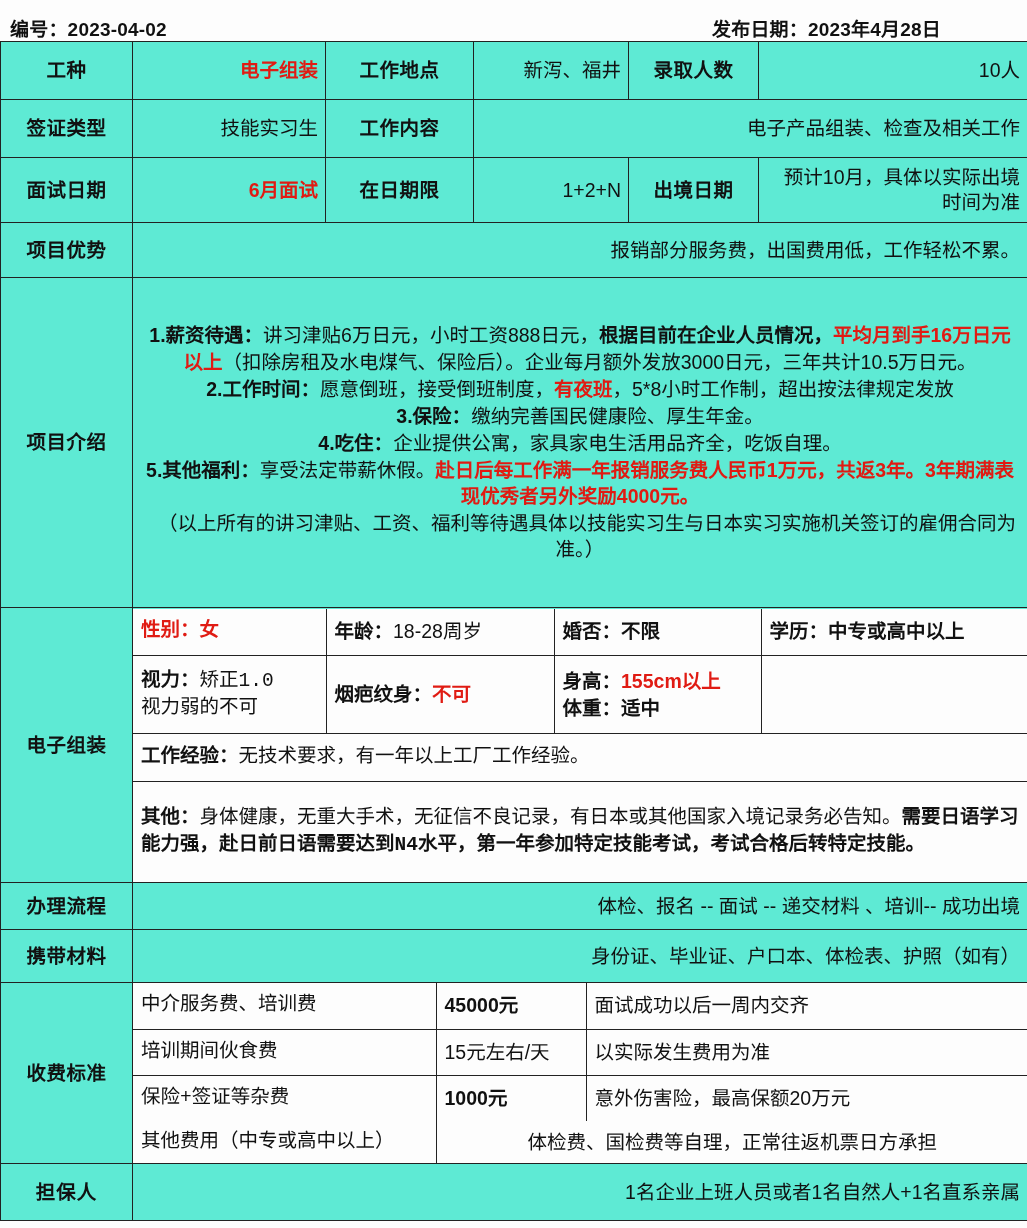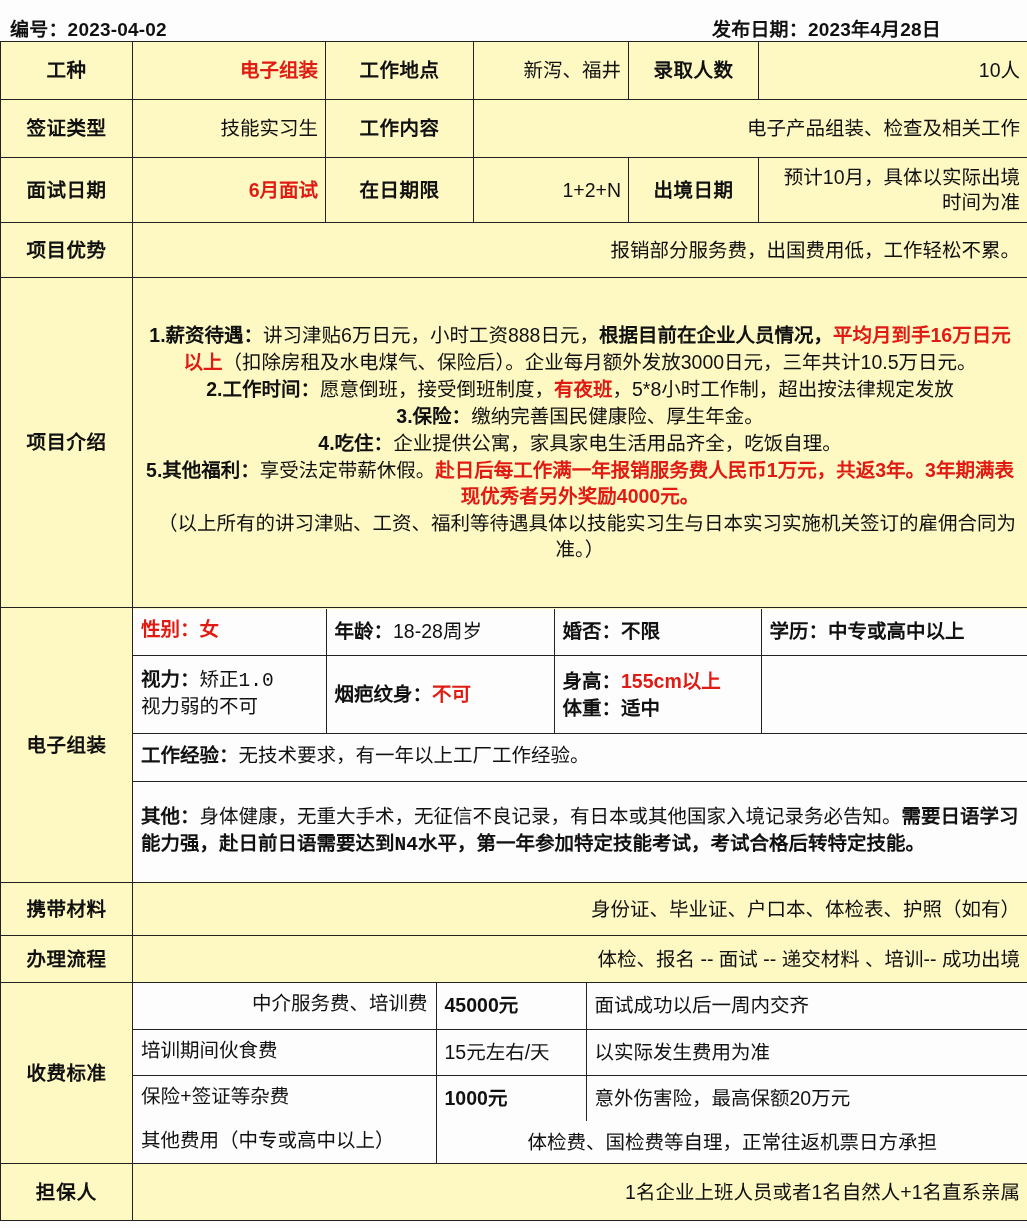--- a/index.html
+++ b/index.html
@@ -42,21 +42,21 @@
     border-collapse: collapse;
     width: 1027px;
     table-layout: fixed;
   }
   table.grid td {
     border: 1.6px solid #222222;
     padding: 4px 7px;
     vertical-align: middle;
     font-size: 19.5px;
     line-height: 1.34;
-    background: #fef9c3;
+    background: #5eead4;
     box-sizing: border-box;
     word-break: break-all;
   }
   .lbl {
     font-weight: bold;
     text-align: center;
     font-size: 20.5px;
     letter-spacing: 0.5px;
   }
   .lbl-row {
@@ -220,41 +220,41 @@
             <td class="noleft noright req-note" colspan="4" style="height:100px;padding:6px 8px">
               <span class="b">其他：</span><span>身体健康，无重大手术，无征信不良记录，有日本或其他国家入境记录务必告知。</span><span class="b">需要日语学习能力强，赴日前日语需要达到N4水平，第一年参加特定技能考试，考试合格后转特定技能。</span>
             </td>
           </tr>
         </tbody>
             </table>
       </td>
     </tr>
 
     <tr>
+      <td class="lbl" style="height:47px">办理流程</td>
+      <td class="val-l" colspan="5" style="padding-left:10px">体检、报名 -- 面试 -- 递交材料 、培训-- 成功出境</td>
+    </tr>
+
+    <tr>
       <td class="lbl" style="height:53px">携带材料</td>
       <td class="val-l" colspan="5" style="padding-left:10px">身份证、毕业证、户口本、体检表、护照（如有）</td>
-    </tr>
-
-    <tr>
-      <td class="lbl" style="height:47px">办理流程</td>
-      <td class="val-l" colspan="5" style="padding-left:10px">体检、报名 -- 面试 -- 递交材料 、培训-- 成功出境</td>
     </tr>
 
     <tr>
       <td class="lbl" style="height:180px">收费标准</td>
       <td class="nest" colspan="5">
         <table class="inner" id="fees-table">
           <colgroup>
             <col style="width:303px">
                 <col style="width:150px">
                 <col style="width:442px">
           </colgroup>
           <tbody id="fees-body">
                 <tr>
-                  <td class="noleft" style="height: 46px; padding-left: 8px; text-align: right;">中介服务费、培训费</td>
+                  <td class="noleft" style="height: 46px; padding-left: 8px;">中介服务费、培训费</td>
                   <td class="b">45000元</td>
                   <td class="noright">面试成功以后一周内交齐</td>
                 </tr>
                 <tr>
                   <td class="noleft" style="height: 46px; padding-left: 8px;">培训期间伙食费</td>
                   <td>15元左右/天</td>
                   <td class="noright">以实际发生费用为准</td>
                 </tr>
                 <tr>
                   <td class="noleft" style="height: 46px; padding-left: 8px;">保险+签证等杂费</td>

